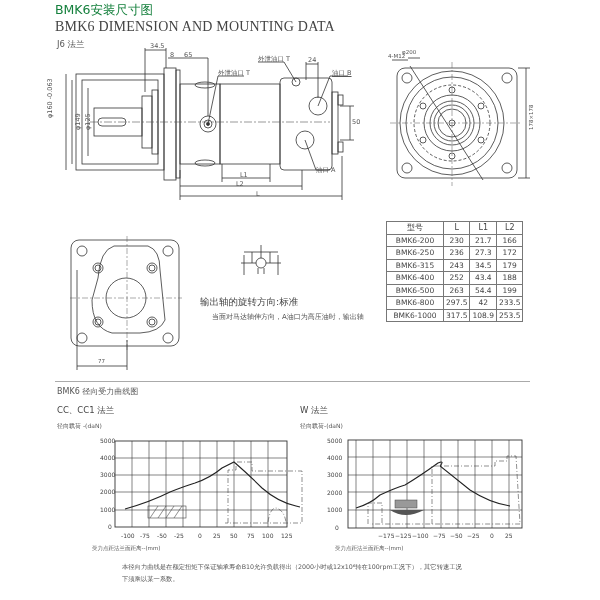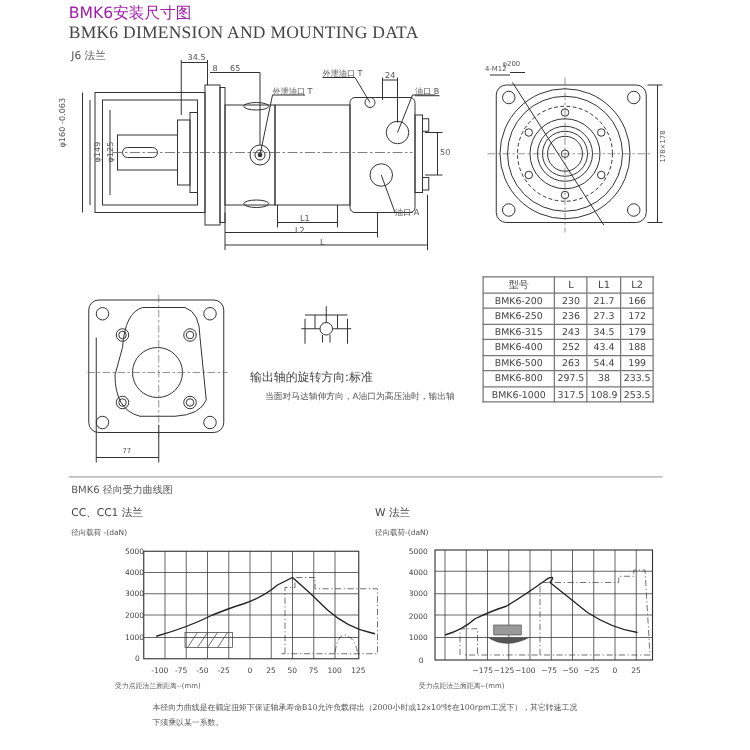--- a/index.html
+++ b/index.html
@@ -1,18 +1,18 @@
 <!DOCTYPE html>
 <html><head>
 <meta charset="utf-8">
 <style>
   html,body{margin:0;padding:0;background:#fff;}
   body{width:600px;height:600px;position:relative;overflow:hidden;font-family:"DejaVu Sans","Liberation Sans",sans-serif;color:#333;}
   .abs{position:absolute;}
-  .t-cn{font-size:12px;color:#a21caf;}
+  .t-cn{font-size:12px;color:#15803d;}
   .t-en{font-family:"Liberation Serif","DejaVu Serif",serif;font-size:14px;color:#444;letter-spacing:0.2px;}
   .small{font-size:8px;color:#555;}
   .tiny{font-size:6.5px;color:#555;}
   table.spec{border-collapse:collapse;font-size:7.5px;color:#444;}
   table.spec td{border:1px solid #777;padding:0 2px;height:11.5px;text-align:center;white-space:nowrap;}
   table.spec tr.head td{font-size:8px;}
   .hr{position:absolute;left:55px;width:475px;height:1px;background:#aaa;}
   svg{position:absolute;overflow:visible;}
   .note{font-size:7px;color:#555;line-height:13px;}
 </style>
@@ -227,21 +227,21 @@
       </tr>
   <tr>
         <td>BMK6-500</td>
         <td>263</td>
         <td>54.4</td>
         <td>199</td>
       </tr>
   <tr>
         <td>BMK6-800</td>
         <td>297.5</td>
-        <td>38</td>
+        <td>42</td>
         <td>233.5</td>
       </tr>
   <tr>
         <td>BMK6-1000</td>
         <td>317.5</td>
         <td>108.9</td>
         <td>253.5</td>
       </tr>
 </tbody>
   </table>

